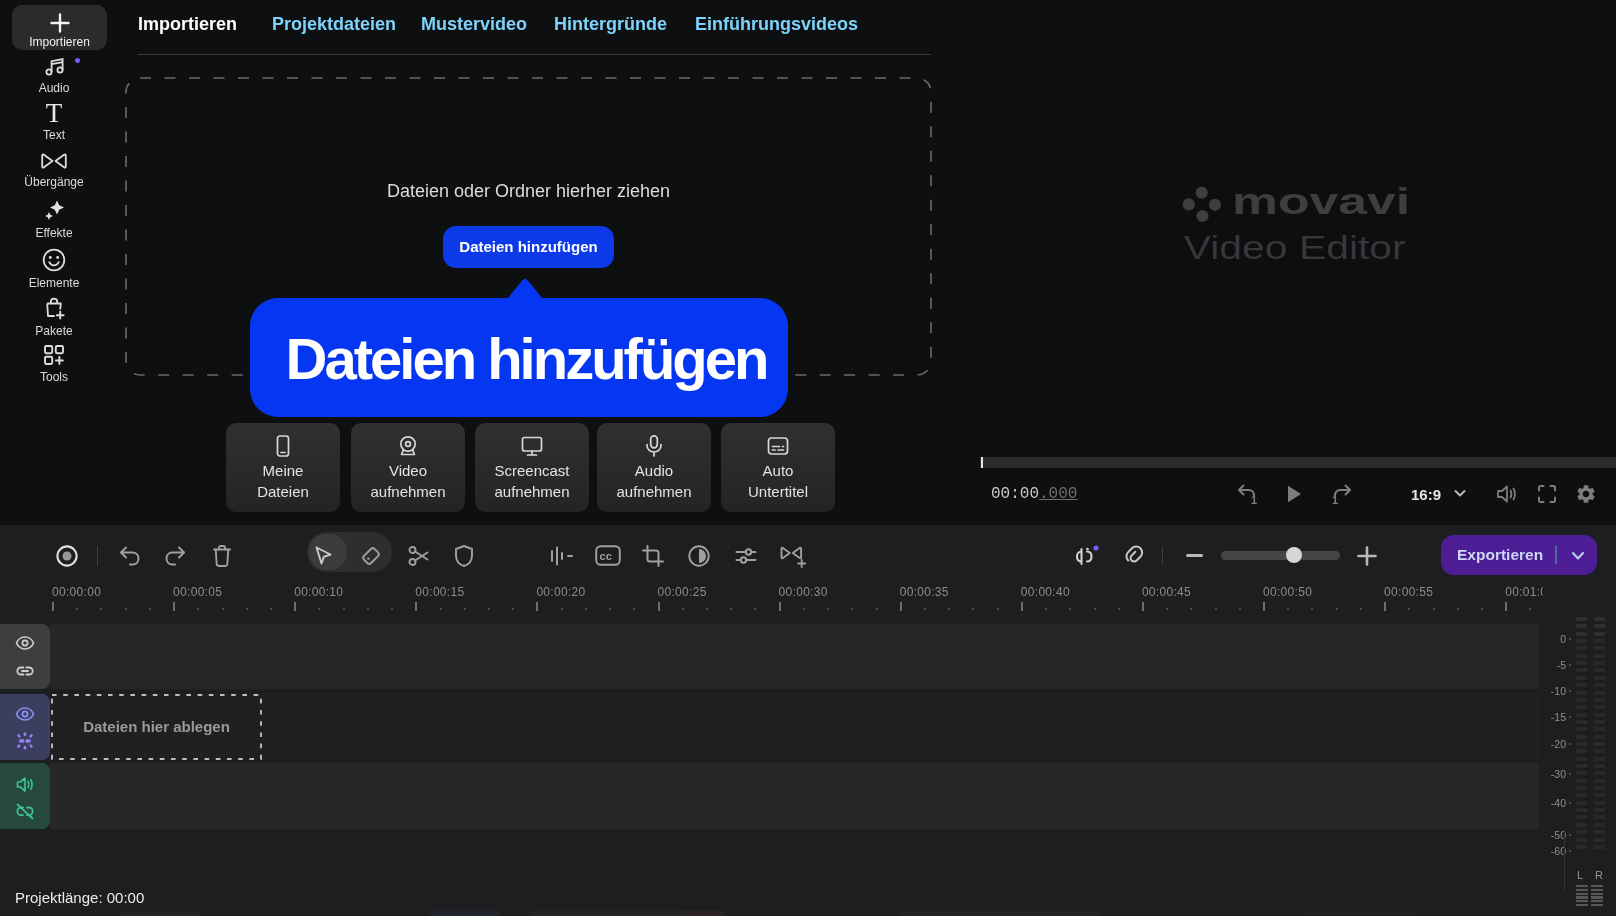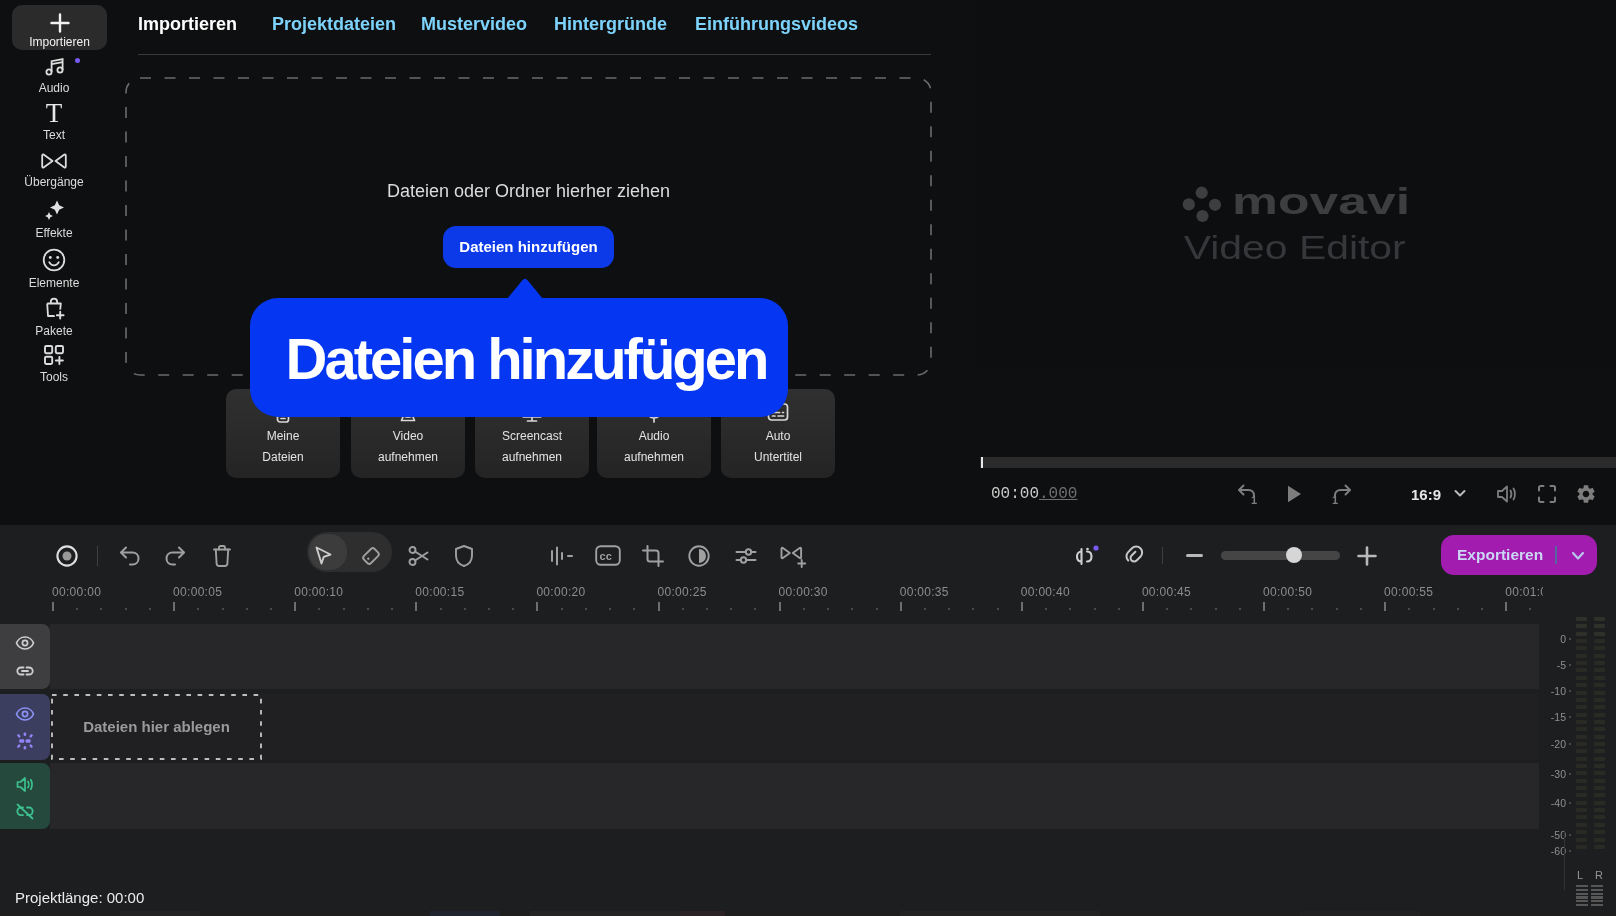--- a/index.html
+++ b/index.html
@@ -25,21 +25,21 @@
   
   #dropzone { position:absolute; left:125px; top:76px; width:807px; height:300px; }
   #droptext { position:absolute; left:125px; top:181px; width:807px; text-align:center; color:#dcdcdc; font-size:18px; }
   #addbtn { position:absolute; left:443px; top:226px; width:171px; height:42px; background:#0d3ae8; border-radius:13px; color:#fff; font-size:15px; font-weight:bold; text-align:center; line-height:42px; }
 
   
   #tooltip { position:absolute; left:250px; top:298px; width:538px; height:119px; background:#0537f2; border-radius:28px; z-index:5; }
   #tooltip .txt { position:absolute; left:7px; top:32px; width:538px; text-align:center; color:#fff; font-size:58px; font-weight:bold; letter-spacing:-3px; line-height:1; }
 
   
-  .mbtn { position:absolute; top:389px; width:114px; height:89px; background:linear-gradient(#303031,#242425); border-radius:10px; text-align:center; color:#e3e3e3; font-size:12px; }
+  .mbtn { position:absolute; top:423px; width:114px; height:89px; background:linear-gradient(#303031,#242425); border-radius:10px; text-align:center; color:#e3e3e3; font-size:15px; }
   .mbtn svg { display:block; margin:11px auto 2px auto; }
   .mbtn .l { line-height:21px; }
 
   
   #logo { position:absolute; left:0; top:180px; width:639px; text-align:center; }
   #progressbar { position:absolute; left:5px; top:457px; width:636px; height:11px; background:#2b2b2c; }
   #progressbar .tick { position:absolute; left:1px; top:0; width:2px; height:11px; background:#e8e8e8; }
   #timecode { position:absolute; left:16px; top:485px; font-family:"Liberation Mono", monospace; font-size:16px; color:#c9c9c9; }
   #timecode span { color:#6f6f6f;text-decoration:underline; }
 
@@ -378,21 +378,21 @@
           </g>
         </svg>
       <div class="abs" style="left:1162px; top:22px; width:1px; height:17px; background:#3f3f3f;"></div>
       <div class="abs" style="left:1186px; top:29px; width:17px; height:3px; background:#b9b9b9; border-radius:1.5px;"></div>
       <div class="abs" style="left:1221px; top:26px; width:119px; height:9px; background:#454546; border-radius:4.5px;"></div>
       <div class="abs" style="left:1286px; top:22px; width:16px; height:16px; background:#d6d6d6; border-radius:50%;"></div>
       <svg class="abs" style="left:1357px; top:21px;" width="20" height="20" viewBox="0 0 20 20">
           <path d="M10 1.5 V18.5 M1.5 10 H18.5" stroke="#b9b9b9" stroke-width="2.6" stroke-linecap="round"></path>
         </svg>
 
-      <div class="abs" style="left:1441px; top:10px; width:156px; height:40px; background:#a21caf; border-radius:13px;">
+      <div class="abs" style="left:1441px; top:10px; width:156px; height:40px; background:#4c1d95; border-radius:13px;">
         <div class="abs" style="left:16px; top:0; height:40px; line-height:40px; color:#ccd6f5; font-size:15.5px; font-weight:bold;">Exportieren</div>
         <div class="abs" style="left:114px; top:11px; width:1.5px; height:18px; background:#54689f;"></div>
         <svg class="abs" style="left:130px; top:16px;" width="14" height="10" viewBox="0 0 14 10">
             <path d="M2 2 L7 7.5 L12 2" stroke="#b9c6ee" stroke-width="2.2" fill="none" stroke-linecap="round" stroke-linejoin="round"></path>
           </svg>
       </div>
     </div>
     <div id="ruler" style="position: absolute; left: 0px; top: 0px; width: 1543px; height: 95px; overflow: hidden;">
         <div class="rlabel" style="left:52.0px;">00:00:00</div>
         <div class="majtick" style="left:52.0px;"></div>

